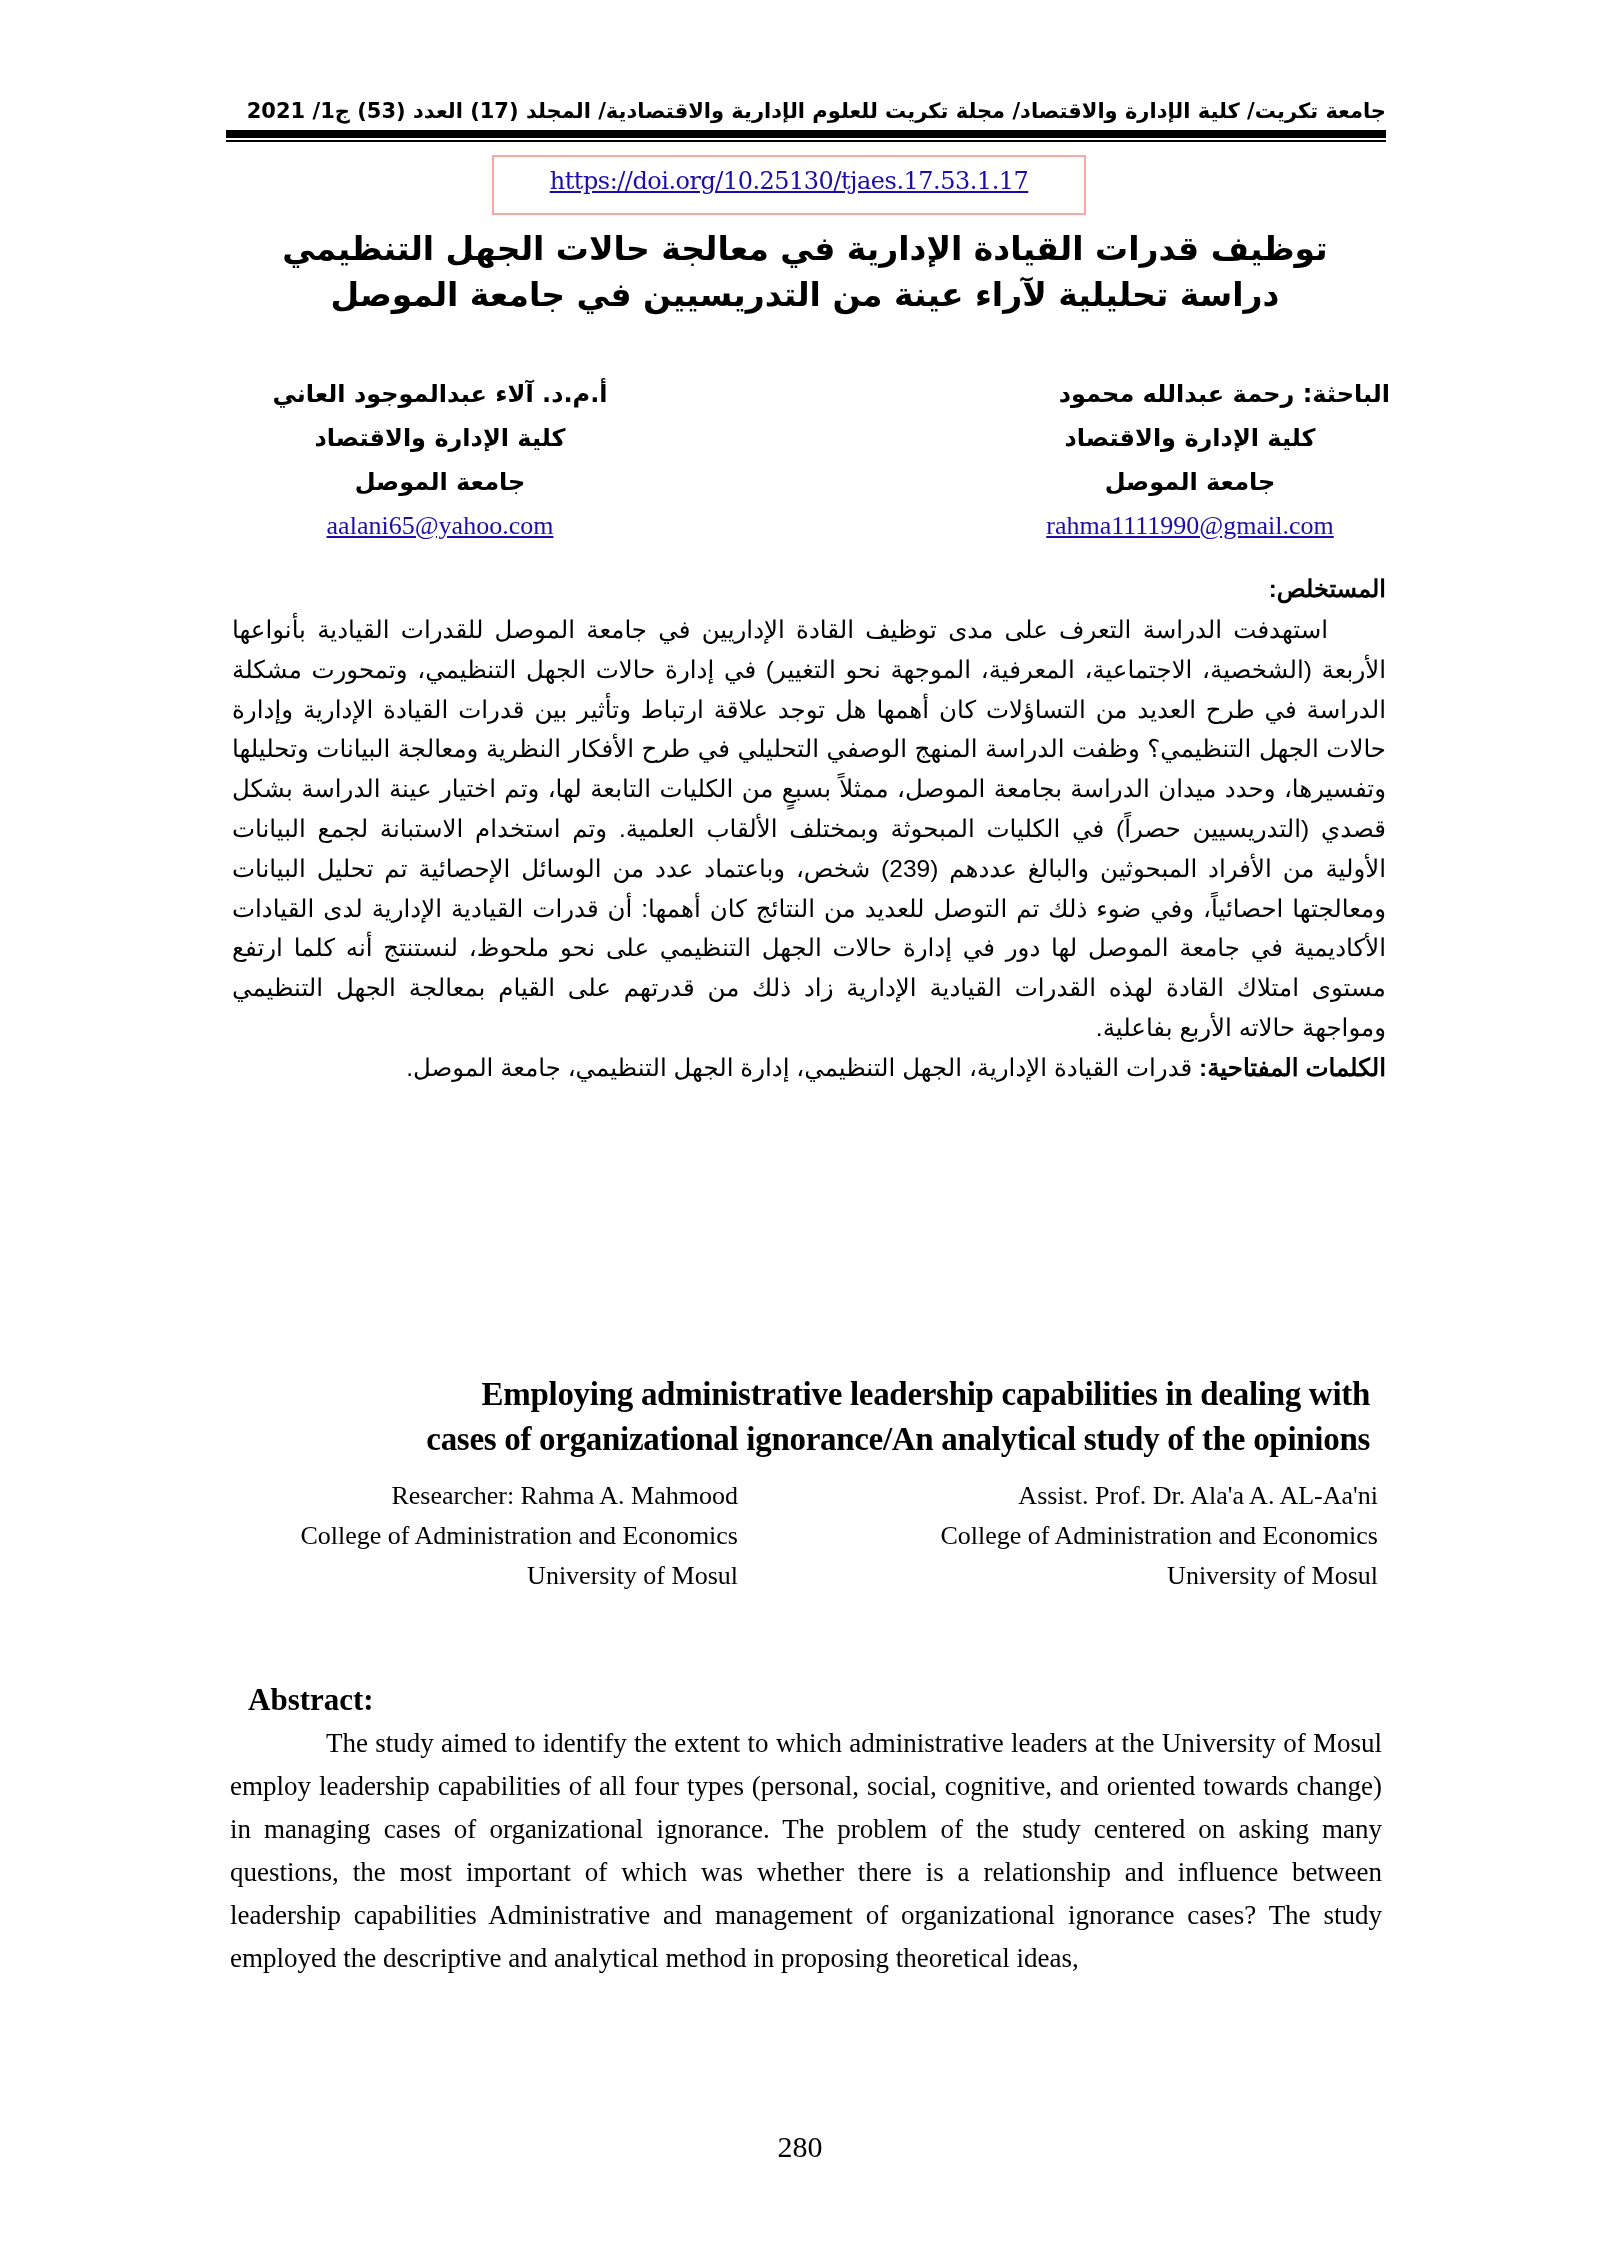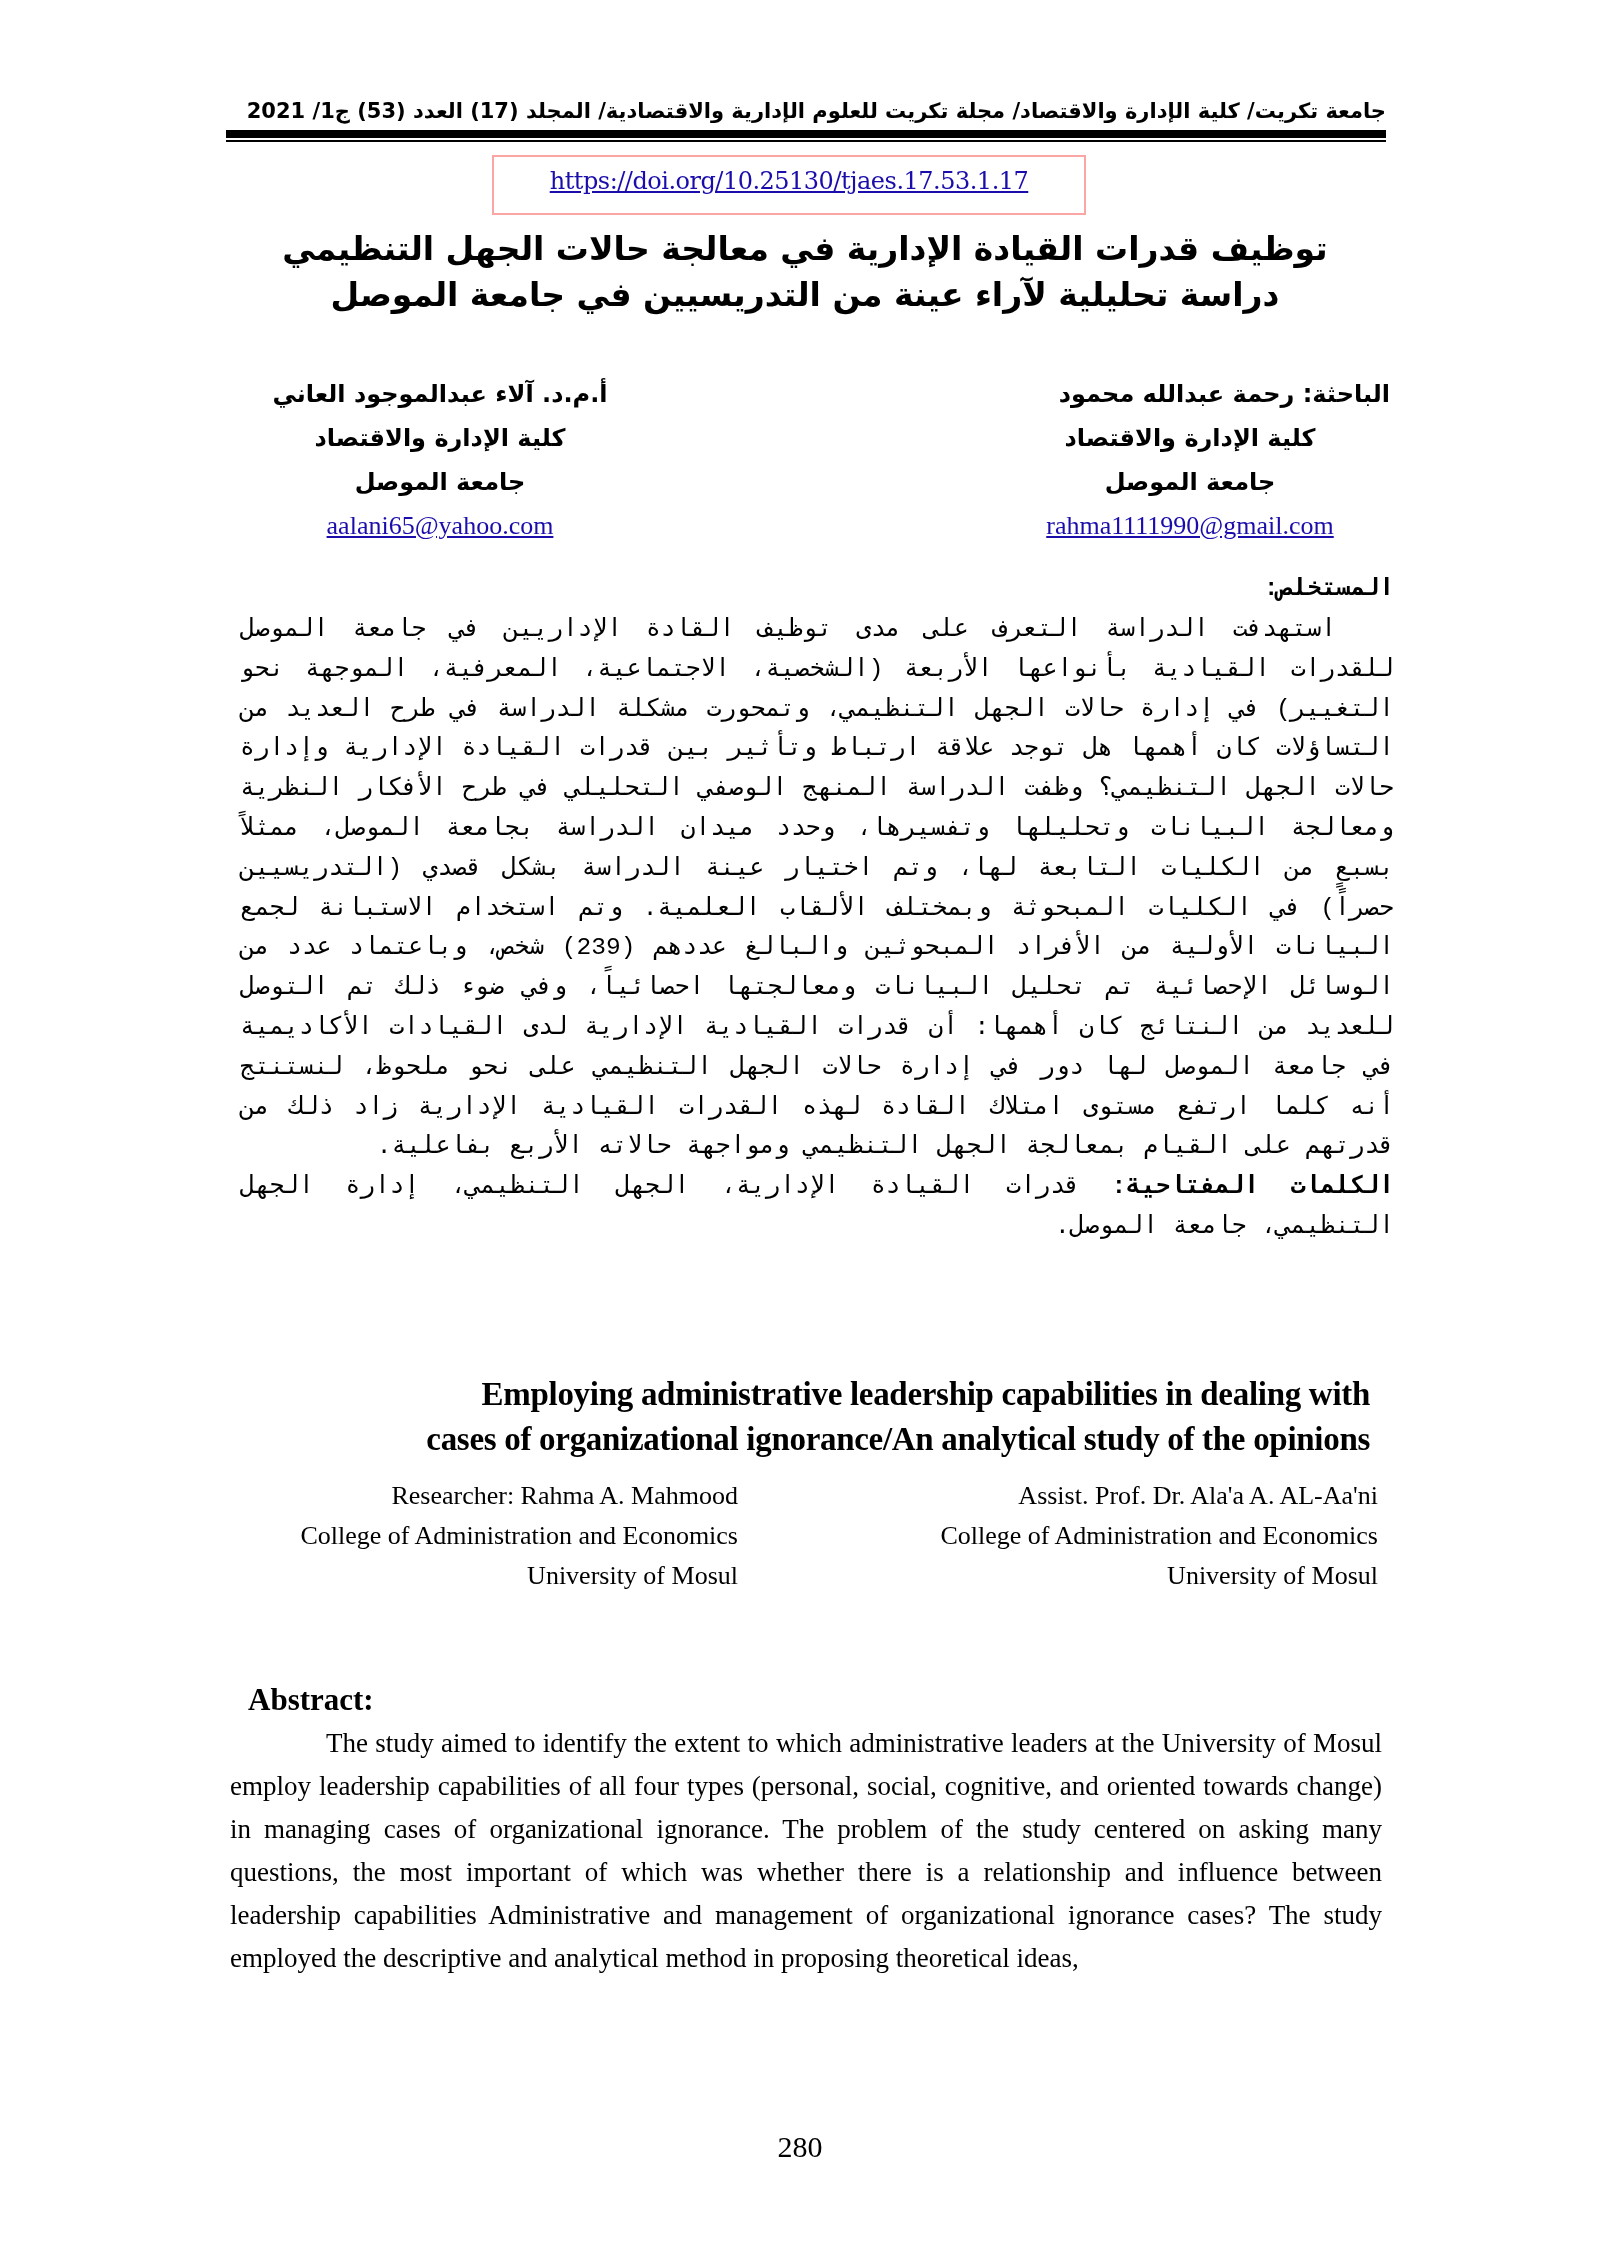--- a/index.html
+++ b/index.html
@@ -44,23 +44,23 @@
     .ar-author .ar-line { display: block; }
     .ar-author.right .ar-line:first-child { text-align: right; }
     .ar-author .email {
       display: block; direction: ltr; margin-top: 2px;
       font-family: "Liberation Serif", serif; font-weight: normal; font-size: 26px; line-height: 40px;
       color: #1a0dab; text-decoration: underline;
     }
 
     
     .ar-abstract {
-      position: absolute; left: 240px; top: 572px; width: 1154px;
+      position: absolute; left: 232px; top: 572px; width: 1154px;
       direction: rtl; text-align: justify;
-      font-family: Liberation Mono, monospace; font-size: 24.5px; line-height: 39.8px;
+      font-family: Liberation Sans, sans-serif; font-size: 24.5px; line-height: 39.8px;
     }
     .ar-abstract-label { font-weight: bold; font-size: 24px; line-height: 34px; display: block; margin-bottom: 4px; }
     .ar-abstract-body { text-indent: 58px; text-align-last: right; }
     .ar-keywords { margin-top: 0px; text-align: justify; text-align-last: right; }
     .ar-keywords .kw-label { font-weight: bold; }
 
     
     .en-title {
       position: absolute; left: 240px; top: 1372px; width: 1130px; text-align: right;
       font-family: "Liberation Serif", serif; font-weight: bold; font-size: 33px; line-height: 45px;

